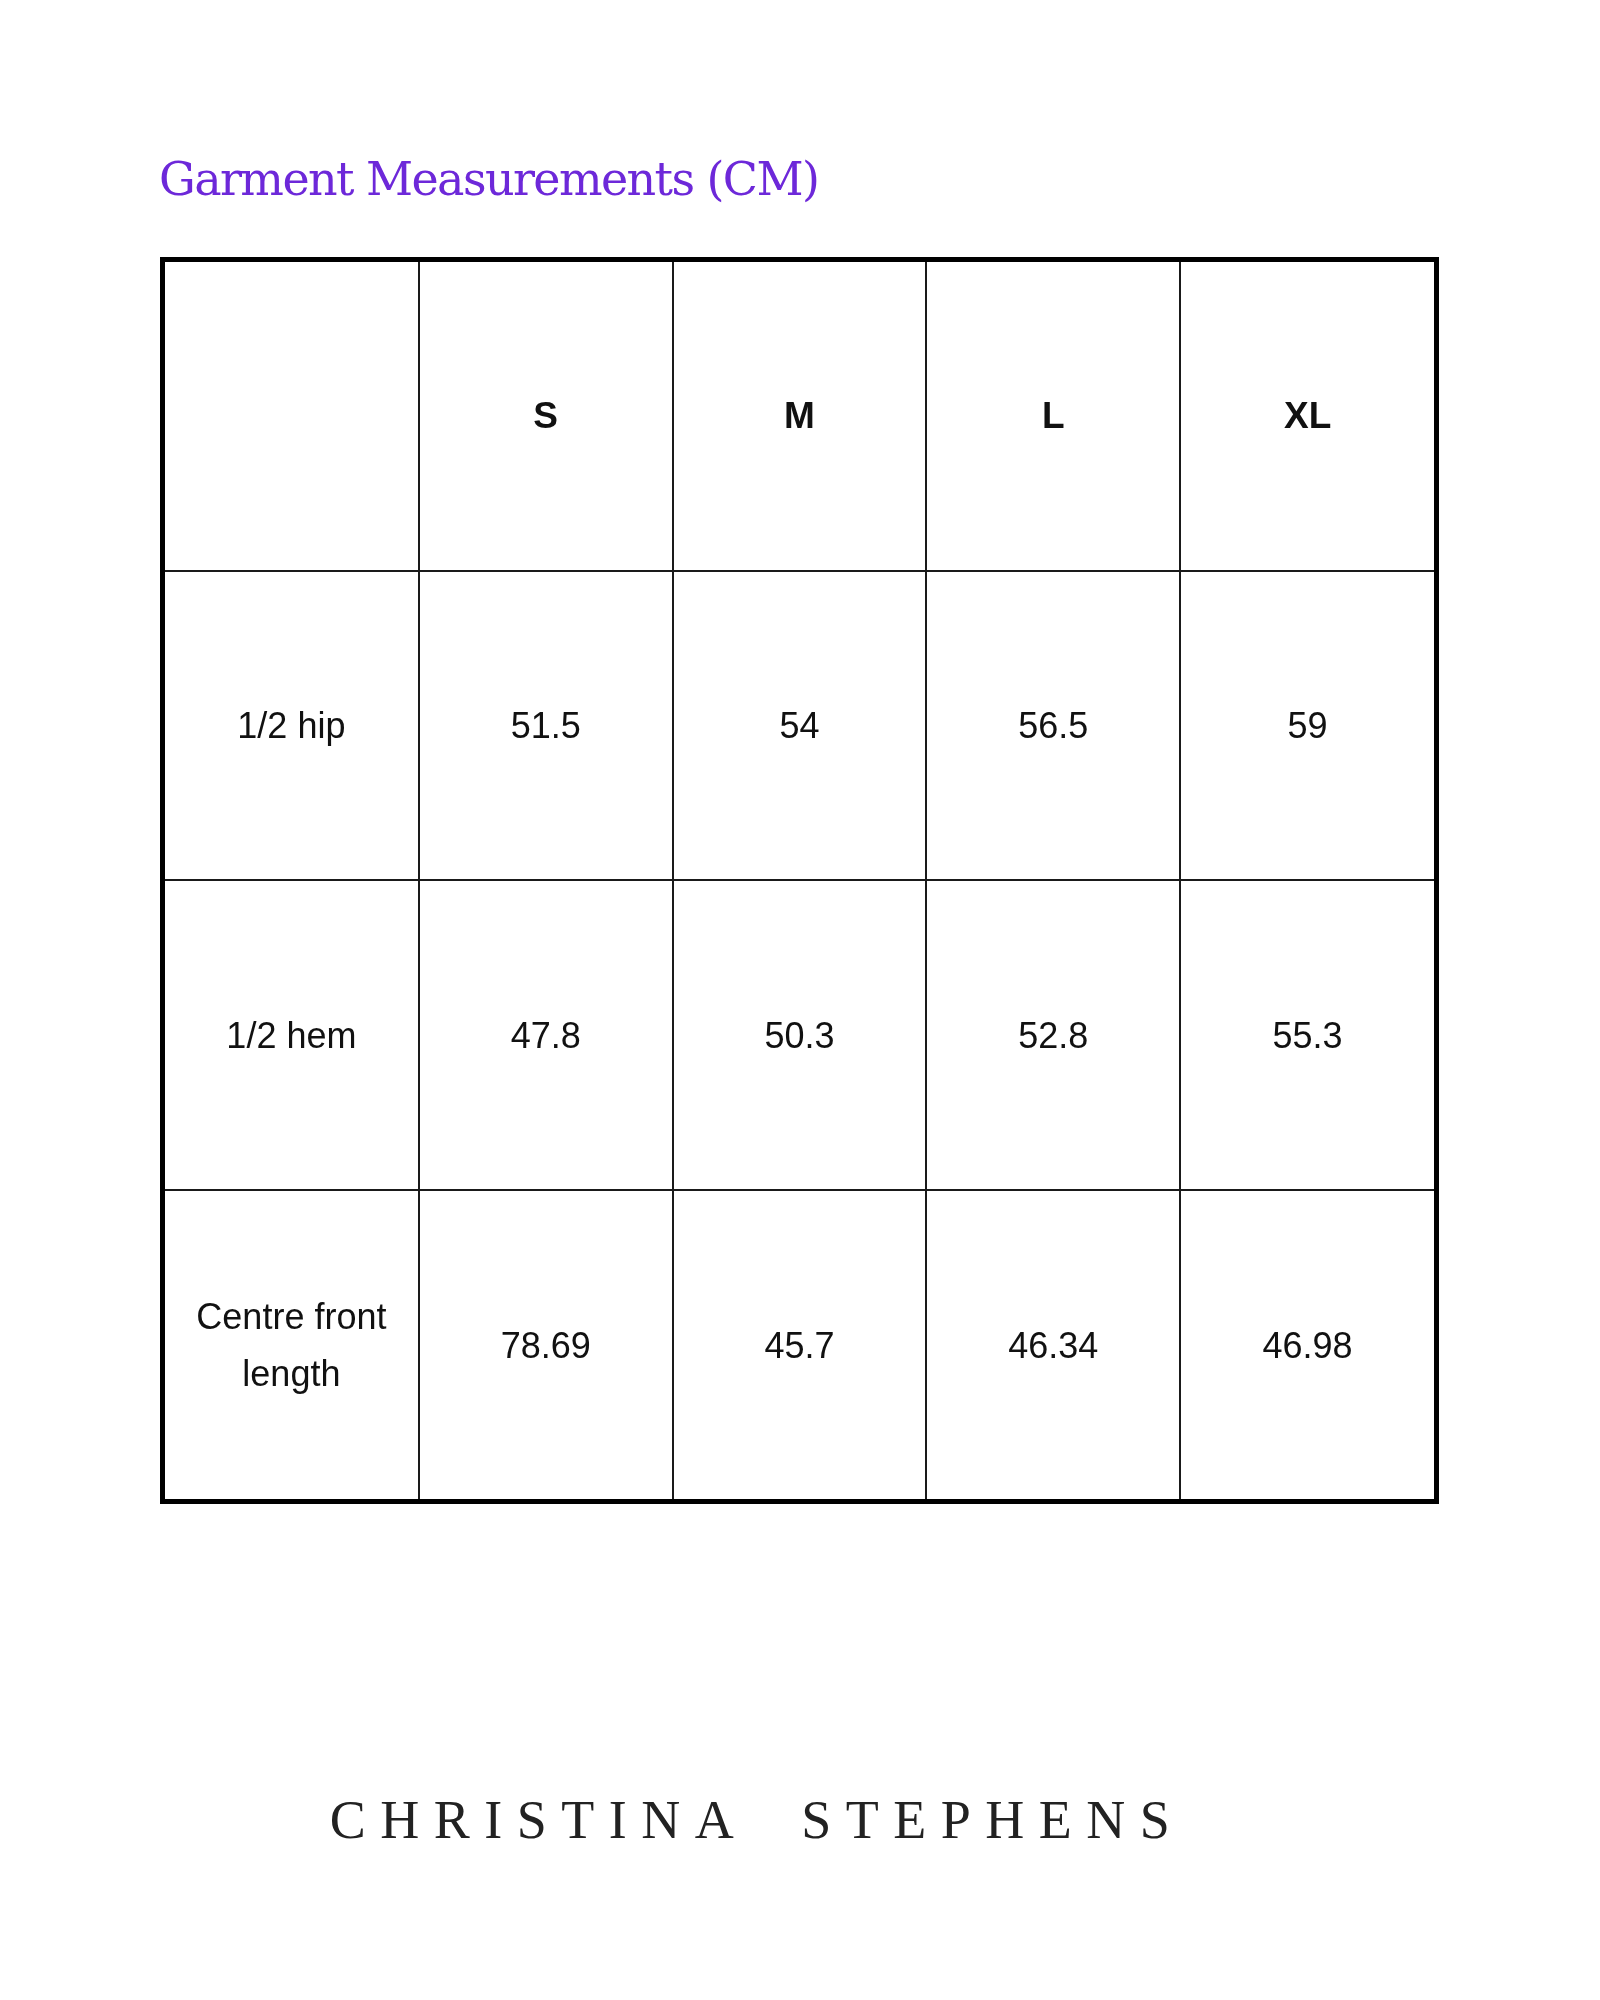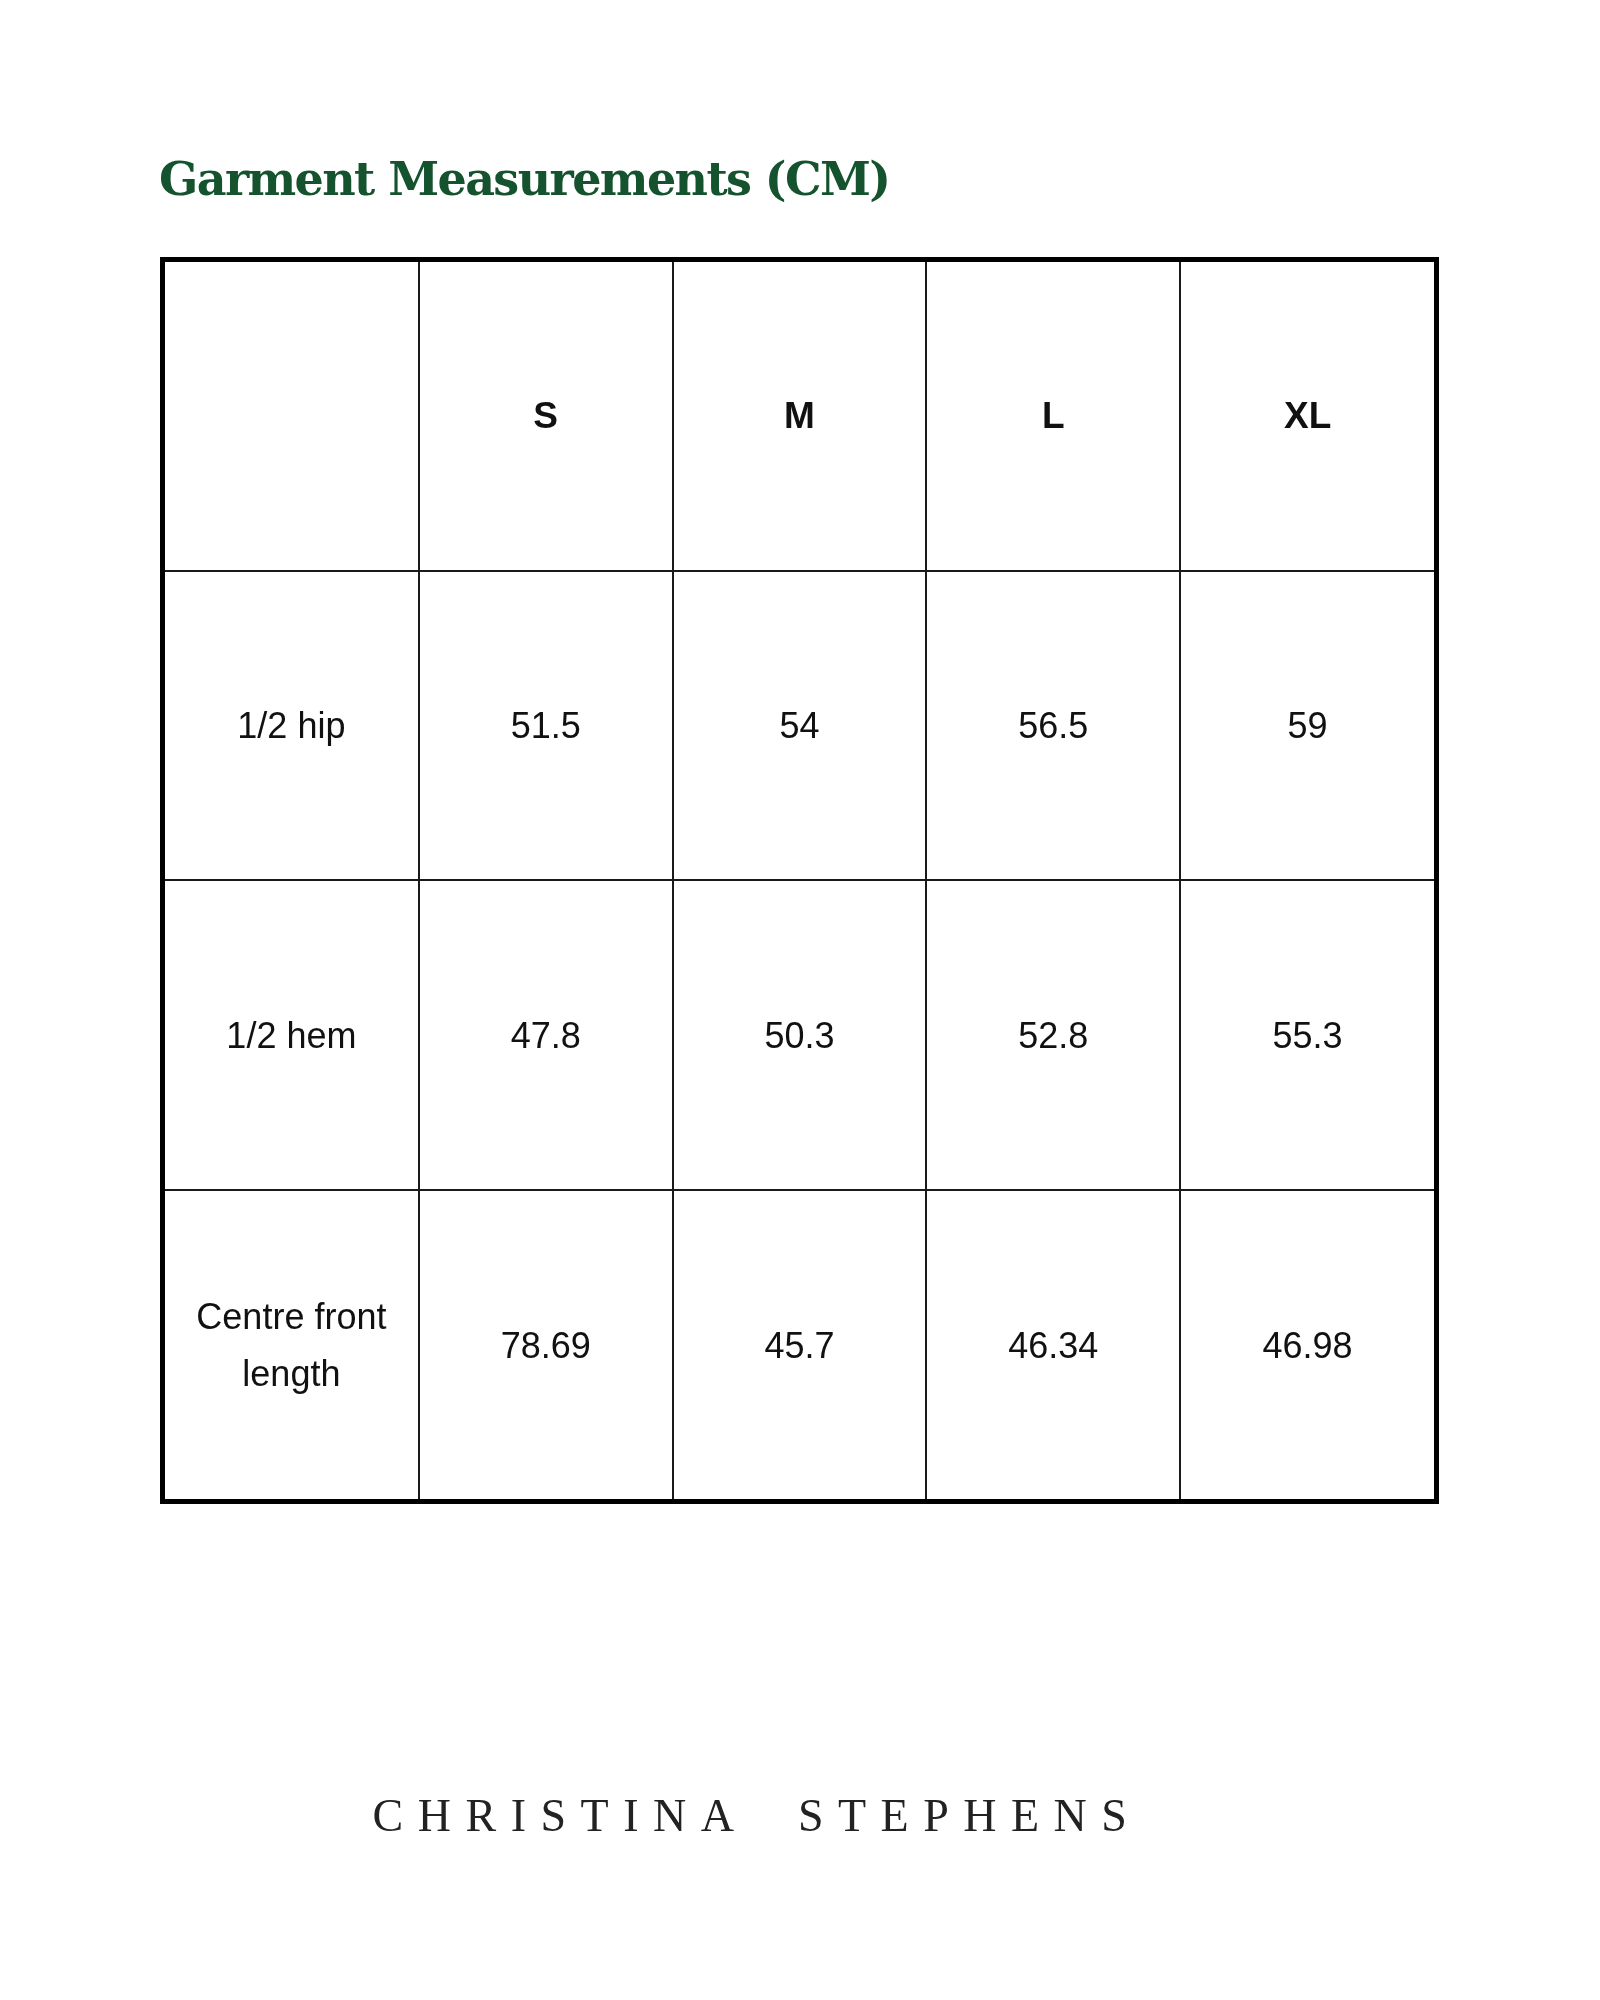--- a/index.html
+++ b/index.html
@@ -12,24 +12,24 @@
       height: 2000px;
       position: relative;
       overflow: hidden;
     }
     .title {
       position: absolute;
       left: 159px;
       top: 152px;
       margin: 0;
       font-family: "DejaVu Serif", "Liberation Serif", serif;
-      font-weight: bold;
+      font-weight: normal;
       font-size: 46px;
       letter-spacing: -1.6px;
-      color: #14532d;
+      color: #6d28d9;
       white-space: nowrap;
       line-height: 1.2;
     }
     .table-wrap {
       position: absolute;
       left: 160px;
       top: 257px;
       width: 1279px;
       height: 1247px;
       box-sizing: border-box;
@@ -61,21 +61,21 @@
       font-size: 37px;
     }
     .brand {
       position: absolute;
       left: 0;
       width: 1500px;
       top: 1788px;
       text-align: center;
       font-family: "Liberation Serif", "DejaVu Serif", serif;
       font-weight: normal;
-      font-size: 46px;
+      font-size: 54px;
       letter-spacing: 14.5px;
       color: #222222;
       white-space: pre;
       line-height: 1.2;
       padding-left: 14px;
       box-sizing: border-box;
     }
   </style>
 </head>
 <body>

